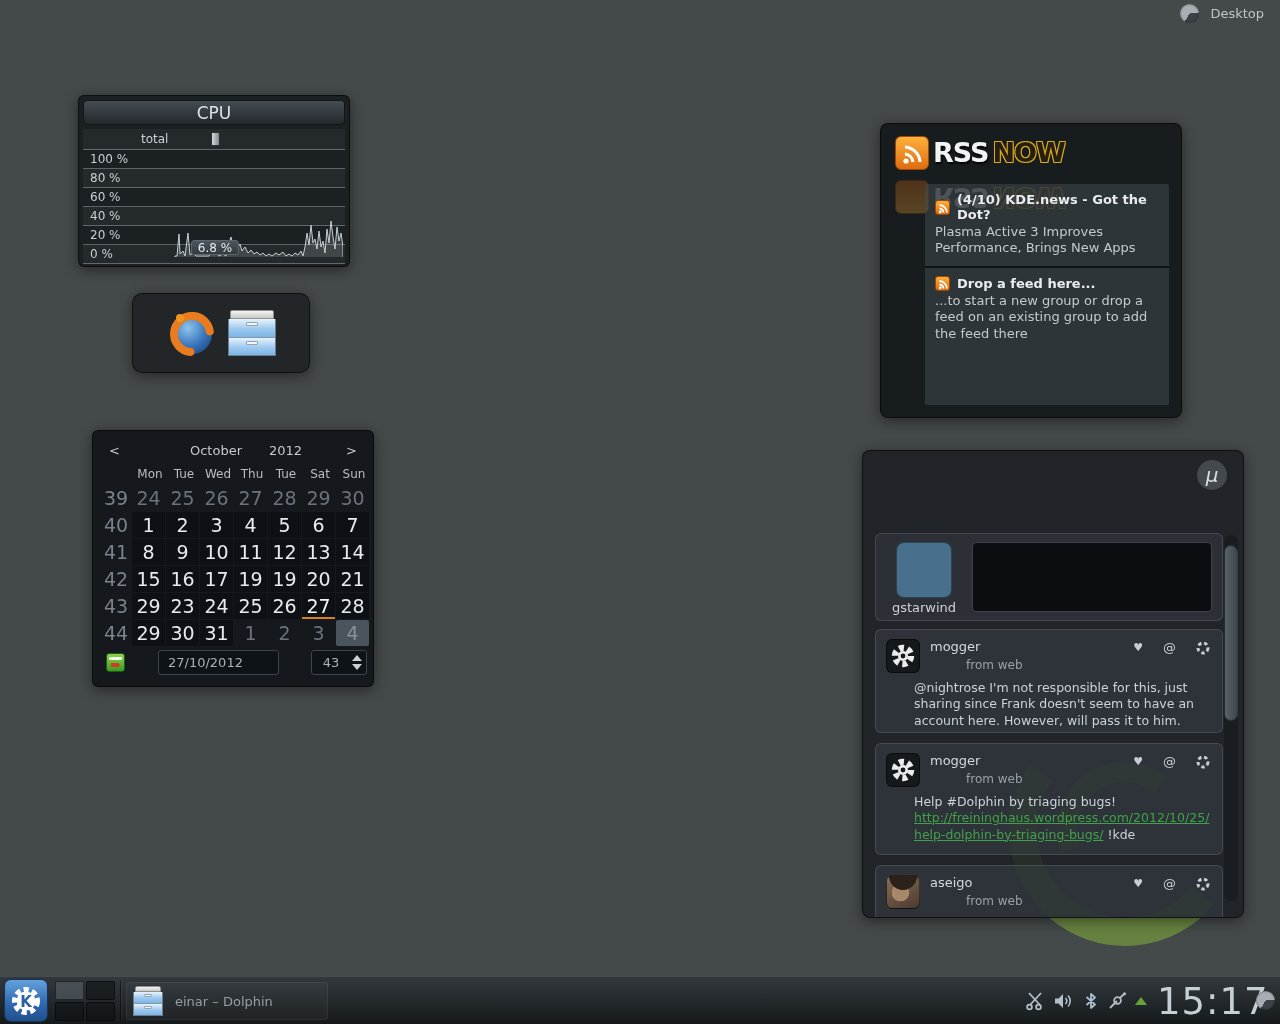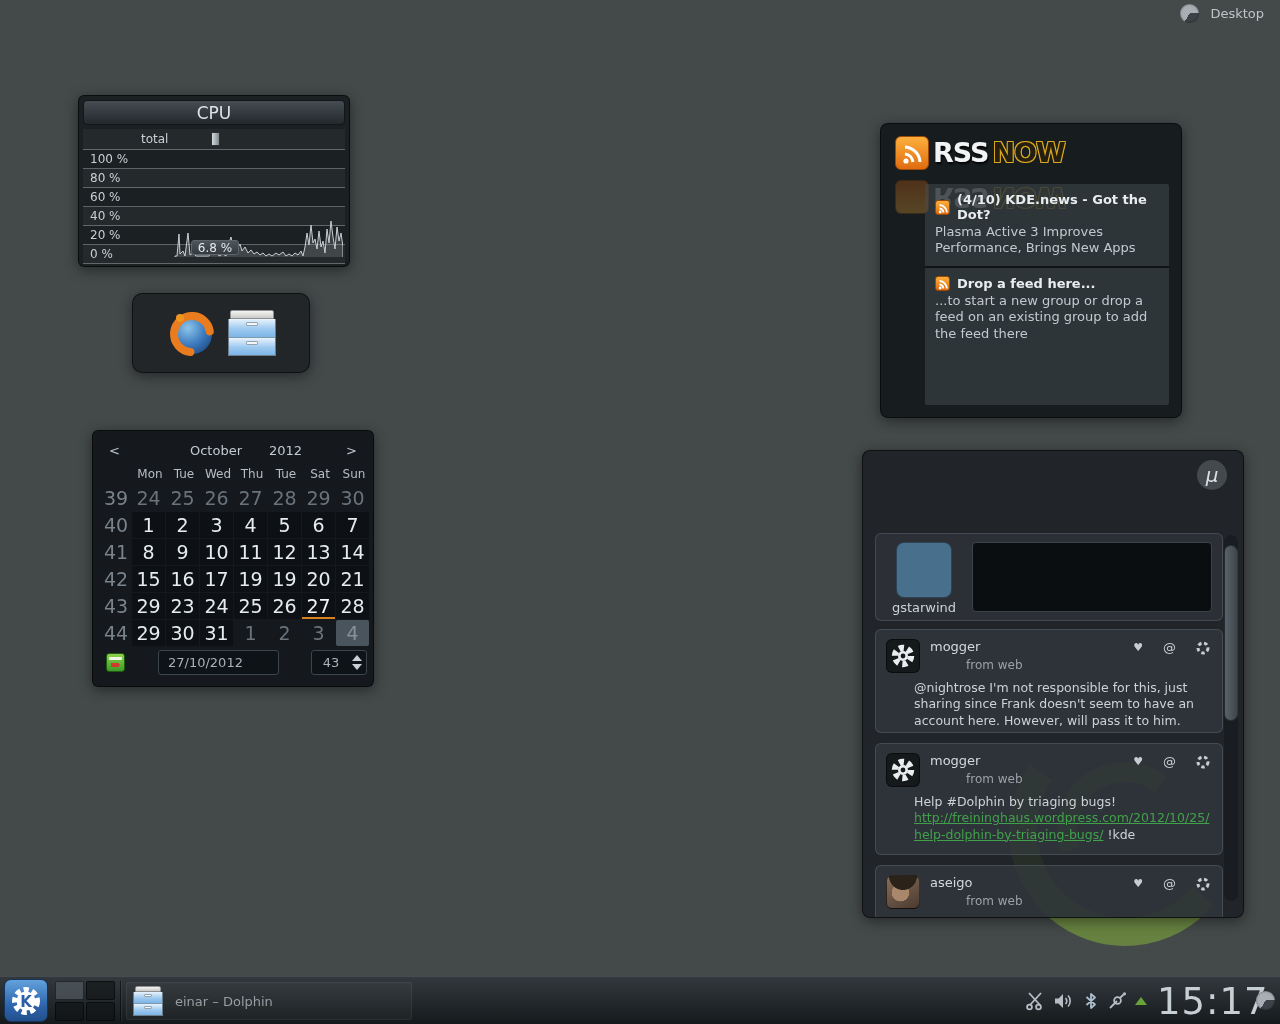--- a/index.html
+++ b/index.html
@@ -194,21 +194,21 @@
     border-top:1px solid #454c51; }
   .kbutton { position:absolute; left:4px; top:2px; width:44px; height:43px; border-radius:7px;
     background:linear-gradient(#63a2dc,#2f66ad 60%,#224f8c);
     border:1px solid #16335c; display:flex; align-items:center; justify-content:center; }
   .pager { position:absolute; left:55px; top:4px; display:grid;
     grid-template-columns:29px 29px; grid-auto-rows:19px; gap:2px; }
   .pager-cell { background:rgba(12,16,19,0.55); border:1px solid rgba(0,0,0,0.5); border-radius:2px; }
   .pager-cell.active { background:rgba(88,98,105,0.6); }
   .panel-sep { position:absolute; left:120px; top:4px; width:1px; height:40px; background:rgba(0,0,0,0.55);
     box-shadow:1px 0 0 rgba(255,255,255,0.07); }
-  .task { position:absolute; left:126px; top:5px; width:286px; height:38px; border-radius:3px;
+  .task { position:absolute; left:126px; top:5px; width:202px; height:38px; border-radius:3px;
     background:rgba(255,255,255,0.03); border:1px solid rgba(255,255,255,0.06);
     display:flex; align-items:center; gap:12px; padding-left:6px; }
   .task-label { font-size:13px; color:#969ea4; }
   .tray-icon { position:absolute; top:13px; }
   .tray-arrow { position:absolute; left:1135px; top:20px; width:0; height:0;
     border-left:6px solid transparent; border-right:6px solid transparent;
     border-bottom:8px solid #6aa23a; }
   .clock { position:absolute; left:1157px; top:3px; font-size:37px; color:#c6cfd4; letter-spacing:1px; }
   .cashew { width:19px; height:19px; border-radius:50%;
     background:conic-gradient(from 210deg, #a8afb4 0 235deg, #3c4247 235deg 360deg);

